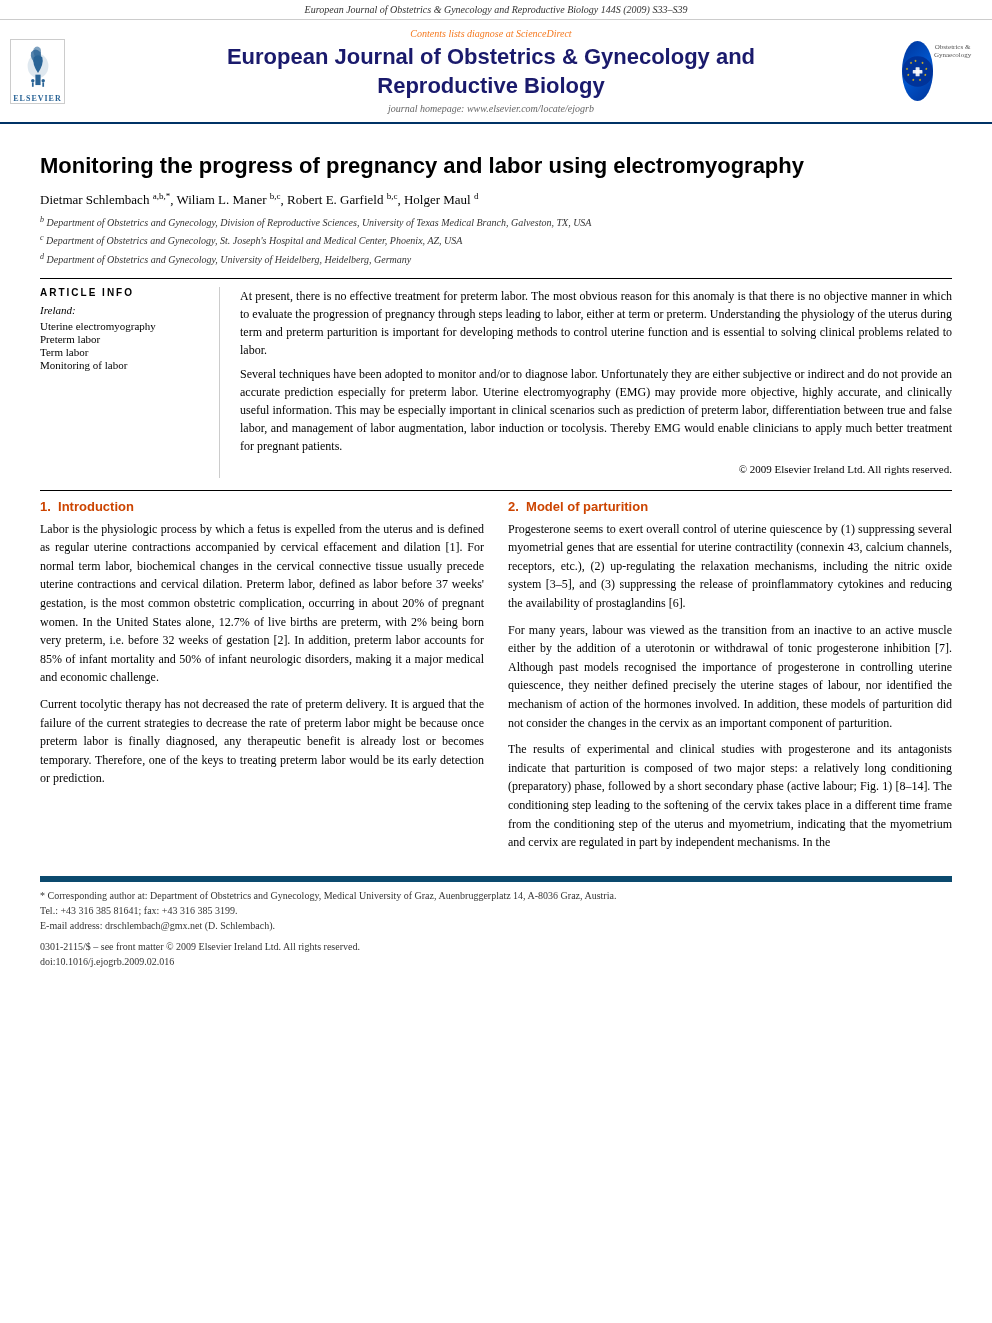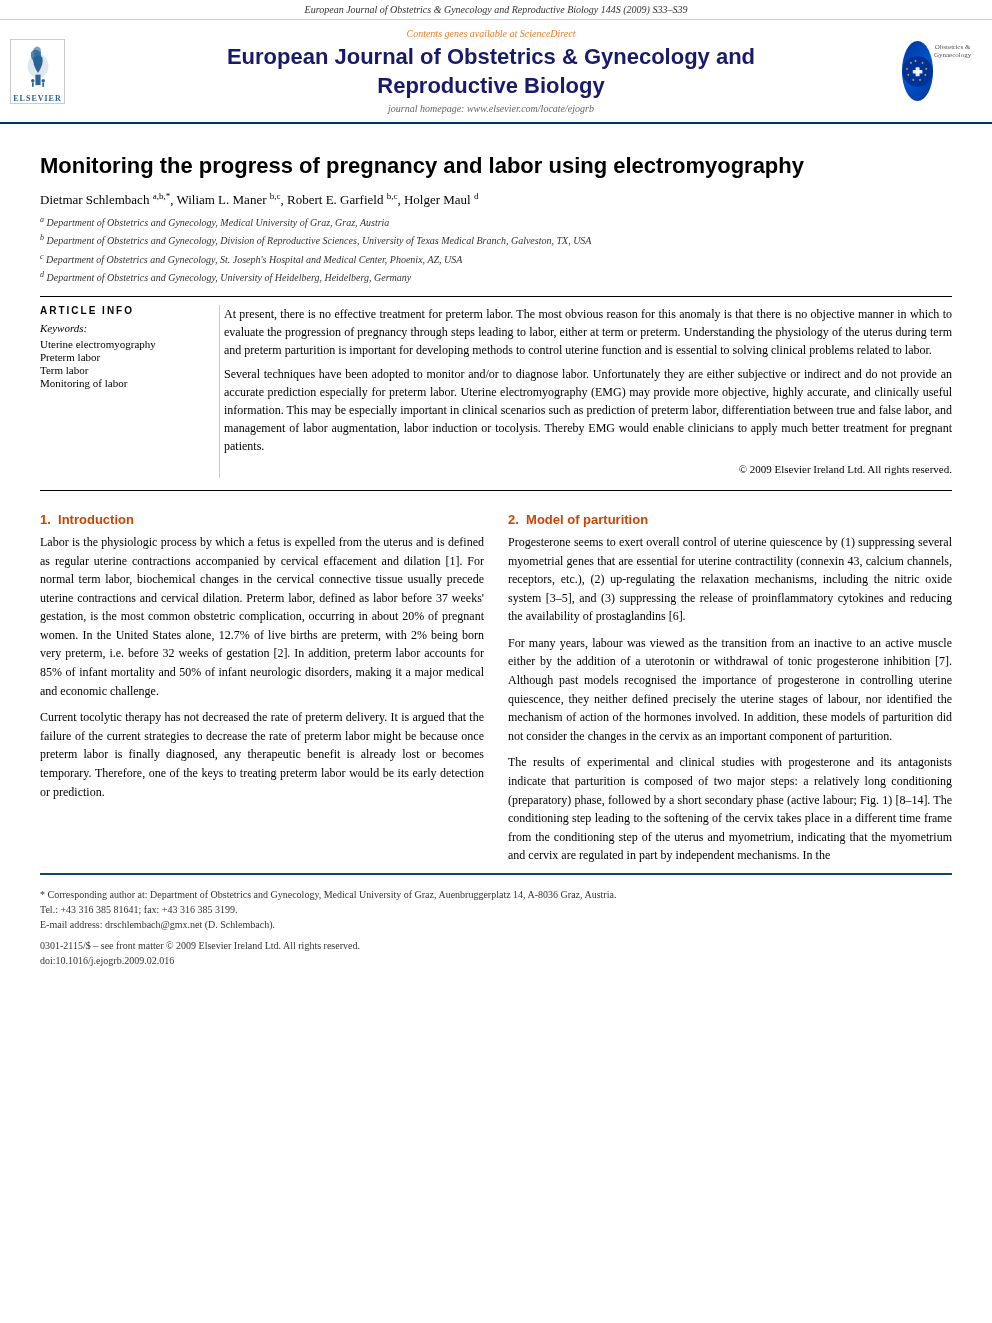--- a/index.html
+++ b/index.html
@@ -121,21 +121,21 @@
       font-size: 8px;
     }
     .divider-line {
       border: none;
       border-top: 1px solid #000;
       margin: 8px 0;
     }
     
     .two-column-info {
       display: flex;
-      gap: 4px;
+      gap: 20px;
       margin-top: 8px;
     }
     .article-info-col {
       width: 180px;
       flex-shrink: 0;
       border-right: 1px solid #ccc;
       padding-right: 12px;
     }
     .abstract-col {
       flex: 1;
@@ -170,21 +170,21 @@
       margin-bottom: 6px;
     }
     .copyright-line {
       font-size: 11px;
       color: #000;
       text-align: right;
     }
     .two-col-body {
       display: flex;
       gap: 24px;
-      margin-top: 21px;
+      margin-top: 8px;
     }
     .body-col {
       flex: 1;
     }
     .section-heading {
       font-size: 13px;
       font-weight: bold;
       color: #cc4400;
       font-family: Arial, sans-serif;
       margin-bottom: 6px;
@@ -192,22 +192,23 @@
     .body-text {
       font-size: 12px;
       color: #000;
       line-height: 1.55;
       text-align: justify;
     }
     .body-text p {
       margin-bottom: 8px;
     }
     .footnote-section {
-      border-top: 2px solid #0c4a6e;
-      padding-top: 12px;
+      border-top: 6px solid #0c4a6e;
+      margin-top: 16px;
+      padding-top: 6px;
     }
     .footnote-text {
       font-size: 10px;
       color: #333;
       line-height: 1.5;
     }
     
     .els-logo-svg {
       width: 50px;
       height: 60px;
@@ -266,21 +267,21 @@
           <rect x="18" y="49" width="2" height="5" fill="#2a6496"></rect>
           <circle cx="31" cy="47" r="2" fill="#2a6496"></circle>
           <rect x="30" y="49" width="2" height="5" fill="#2a6496"></rect>
         </svg>
         <div class="elsevier-text">ELSEVIER</div>
       </div>
     </div>
 
     <div class="journal-header-center">
       <div class="sciencedirect-link">
-        <span>Contents genes available at </span><span style="color:#f47920; font-style:italic;">ScienceDirect</span>
+        <span>Contents lists diagnose at </span><span style="color:#f47920; font-style:italic;">ScienceDirect</span>
       </div>
       <div class="journal-title">
         <span>European Journal of Obstetrics &amp; Gynecology and</span><br>
         <span>Reproductive Biology</span>
       </div>
       <div class="journal-homepage">journal homepage: www.elsevier.com/locate/ejogrb</div>
     </div>
 
     <div class="journal-header-right">
       <div class="obg-logo">
@@ -314,33 +315,32 @@
 
     <div style="margin-top: 16px; margin-bottom: 8px;">
       <h1 class="article-title">Monitoring the progress of pregnancy and labor using electromyography</h1>
     </div>
 
     <div class="authors">
       <span>Dietmar Schlembach <sup>a,b,*</sup>, Wiliam L. Maner <sup>b,c</sup>, Robert E. Garfield <sup>b,c</sup>, Holger Maul <sup>d</sup></span>
     </div>
 
     <div class="affiliations">
-      <p><sup>a</sup> Department of Obstetrics and Gynecology, Medical University of Graz, Graz, Austria</p>
       <p><sup>b</sup> Department of Obstetrics and Gynecology, Division of Reproductive Sciences, University of Texas Medical Branch, Galveston, TX, USA</p>
       <p><sup>c</sup> Department of Obstetrics and Gynecology, St. Joseph's Hospital and Medical Center, Phoenix, AZ, USA</p>
       <p><sup>d</sup> Department of Obstetrics and Gynecology, University of Heidelberg, Heidelberg, Germany</p>
     </div>
 
     <hr class="divider-line">
 
     <div class="two-column-info">
 
       <div class="article-info-col">
         <div class="section-label">ARTICLE INFO</div>
-        <div class="keywords-label">Keywords:</div>
+        <div class="keywords-label">Ireland:</div>
         <div class="keyword-item">Uterine electromyography</div>
         <div class="keyword-item">Preterm labor</div>
         <div class="keyword-item">Term labor</div>
         <div class="keyword-item">Monitoring of labor</div>
       </div>
 
       <div class="abstract-col">
         <div class="abstract-text">
           <p>At present, there is no effective treatment for preterm labor. The most obvious reason for this anomaly is that there is no objective manner in which to evaluate the progression of pregnancy through steps leading to labor, either at term or preterm. Understanding the physiology of the uterus during term and preterm parturition is important for developing methods to control uterine function and is essential to solving clinical problems related to labor.</p>
           <p>Several techniques have been adopted to monitor and/or to diagnose labor. Unfortunately they are either subjective or indirect and do not provide an accurate prediction especially for preterm labor. Uterine electromyography (EMG) may provide more objective, highly accurate, and clinically useful information. This may be especially important in clinical scenarios such as prediction of preterm labor, differentiation between true and false labor, and management of labor augmentation, labor induction or tocolysis. Thereby EMG would enable clinicians to apply much better treatment for pregnant patients.</p>

